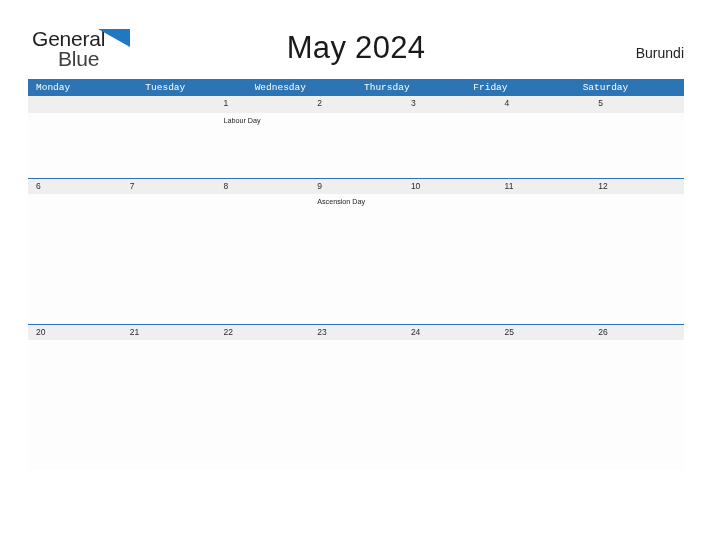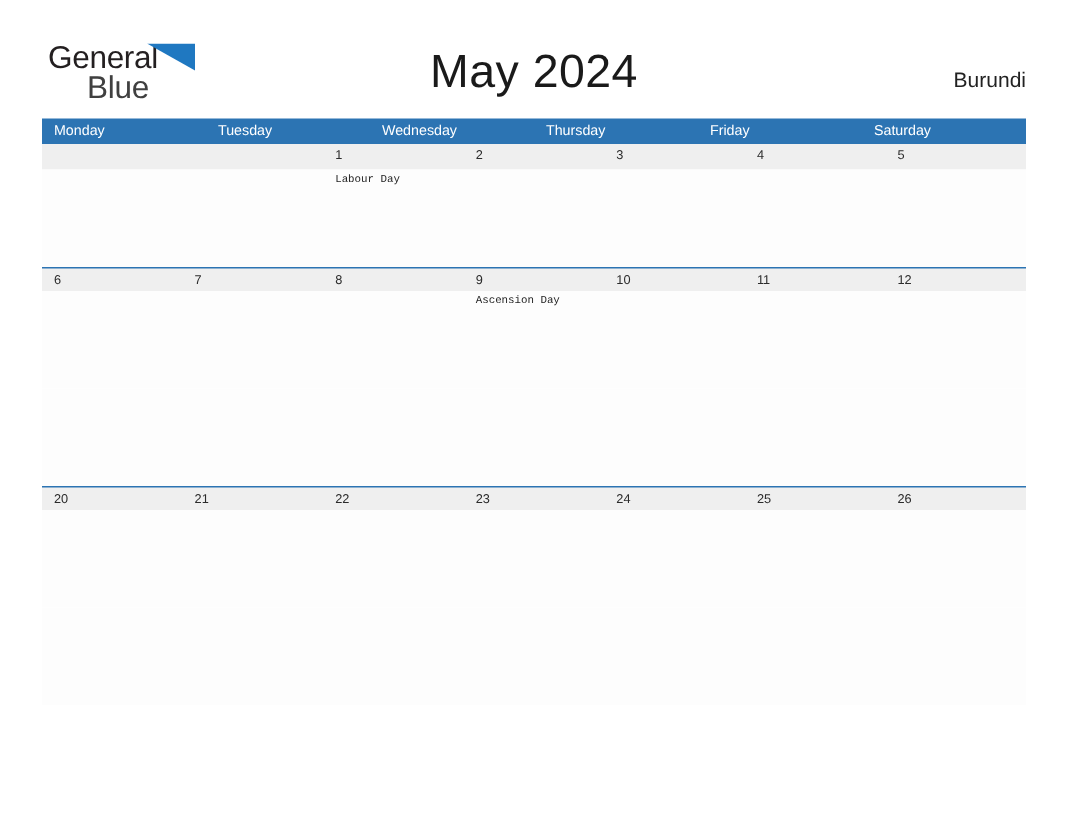--- a/index.html
+++ b/index.html
@@ -91,21 +91,21 @@
     background: #2c74b3;
     height: 17px;
   }
   .weekday-cell {
     flex: 1 1 0;
     color: #ffffff;
     font-size: 9.5px;
     line-height: 17px;
     padding-left: 8px;
     box-sizing: border-box;
-    font-family: Liberation Sans, sans-serif;
+    font-family: Liberation Mono, monospace;
     white-space: nowrap;
     overflow: hidden;
   }
 
   .week-row {
     position: relative;
   }
 
   .date-band {
     display: flex;
@@ -133,21 +133,21 @@
     background: #fdfdfd;
     height: 65px;
   }
   .event-cell {
     flex: 1 1 0;
     padding: 3px 5px 0 8px;
     box-sizing: border-box;
     font-size: 7.2px;
     line-height: 9.5px;
     color: #242424;
-    font-family: Liberation Mono, monospace;
+    font-family: Liberation Sans, sans-serif;
     overflow: hidden;
   }
   .event-item {
     display: block;
     margin-bottom: 1px;
     white-space: nowrap;
   }
 </style>
 </head>
 <body>

